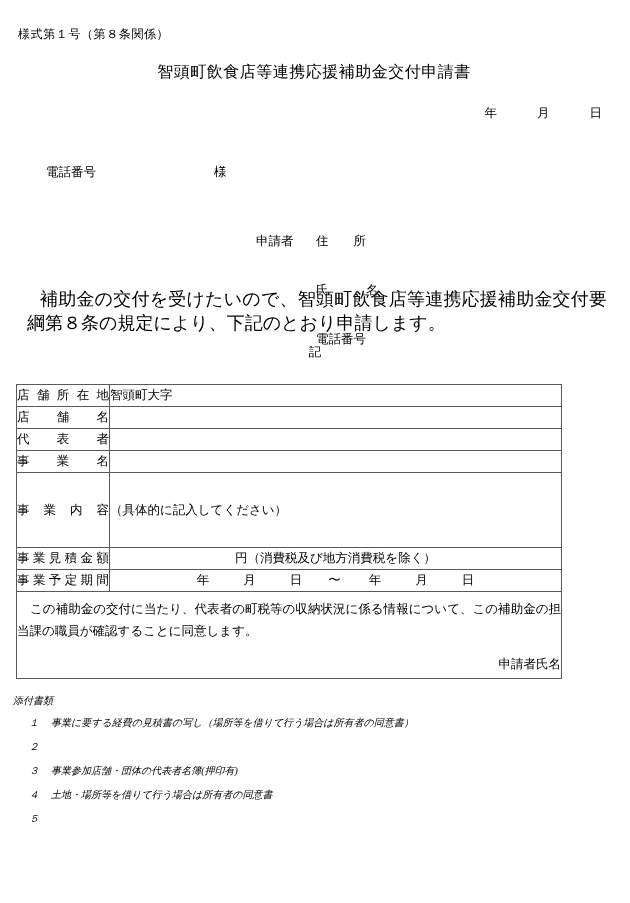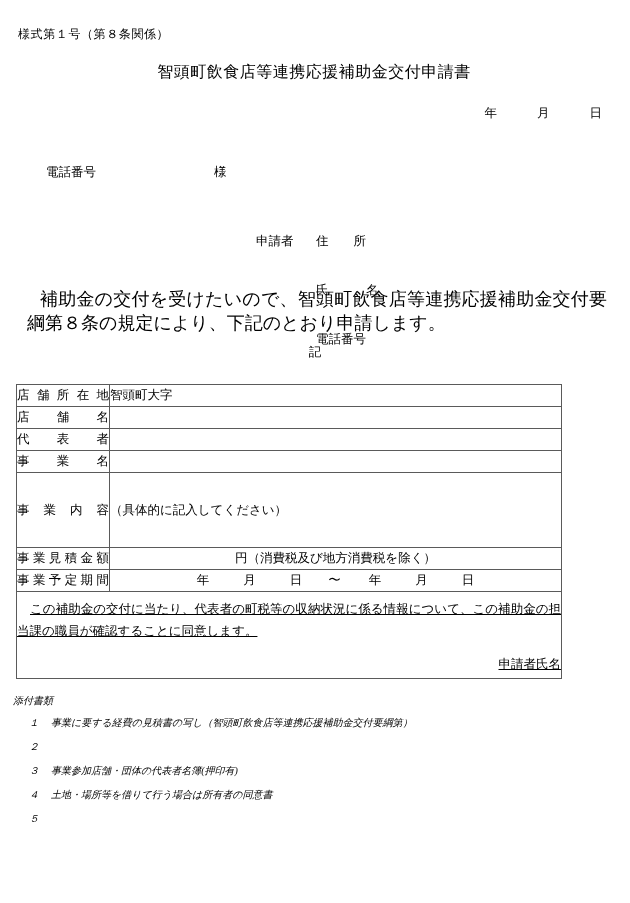--- a/index.html
+++ b/index.html
@@ -127,21 +127,20 @@
   .center-value {
     text-align: center;
   }
   .period-value span.sep { display: inline-block; width: 34px; }
   .period-value span.sep-s { display: inline-block; width: 26px; }
   .period-value span.sep-mid { display: inline-block; width: 28px; }
   .consent-cell {
     height: 86px;
     vertical-align: top;
     padding: 4px 8px 0 8px;
-    text-decoration: underline;
   }
   .consent-text {
     font-size: 12.5px;
     line-height: 22px;
     text-indent: 13px;
     text-align: justify;
   }
   .consent-signature {
     margin-top: 14px;
     padding-left: 148px;
@@ -293,21 +292,21 @@
           <div class="consent-signature">申請者氏名</div>
         </td>
       </tr>
     </tbody>
   </table>
 
   <div class="attachments">
     <div class="attachments-title">添付書類</div>
     <div class="attachment-item">
       <span class="attachment-num">１</span>
-      <span>事業に要する経費の見積書の写し（智頭町飲食店等連携応援補助金交付要綱第）</span>
+      <span>事業に要する経費の見積書の写し（場所等を借りて行う場合は所有者の同意書）</span>
     </div>
     <div class="attachment-item">
       <span class="attachment-num">２</span>
     </div>
     <div class="attachment-item">
       <span class="attachment-num">３</span>
       <span>事業参加店舗・団体の代表者名簿(押印有)</span>
     </div>
     <div class="attachment-item">
       <span class="attachment-num">４</span>

